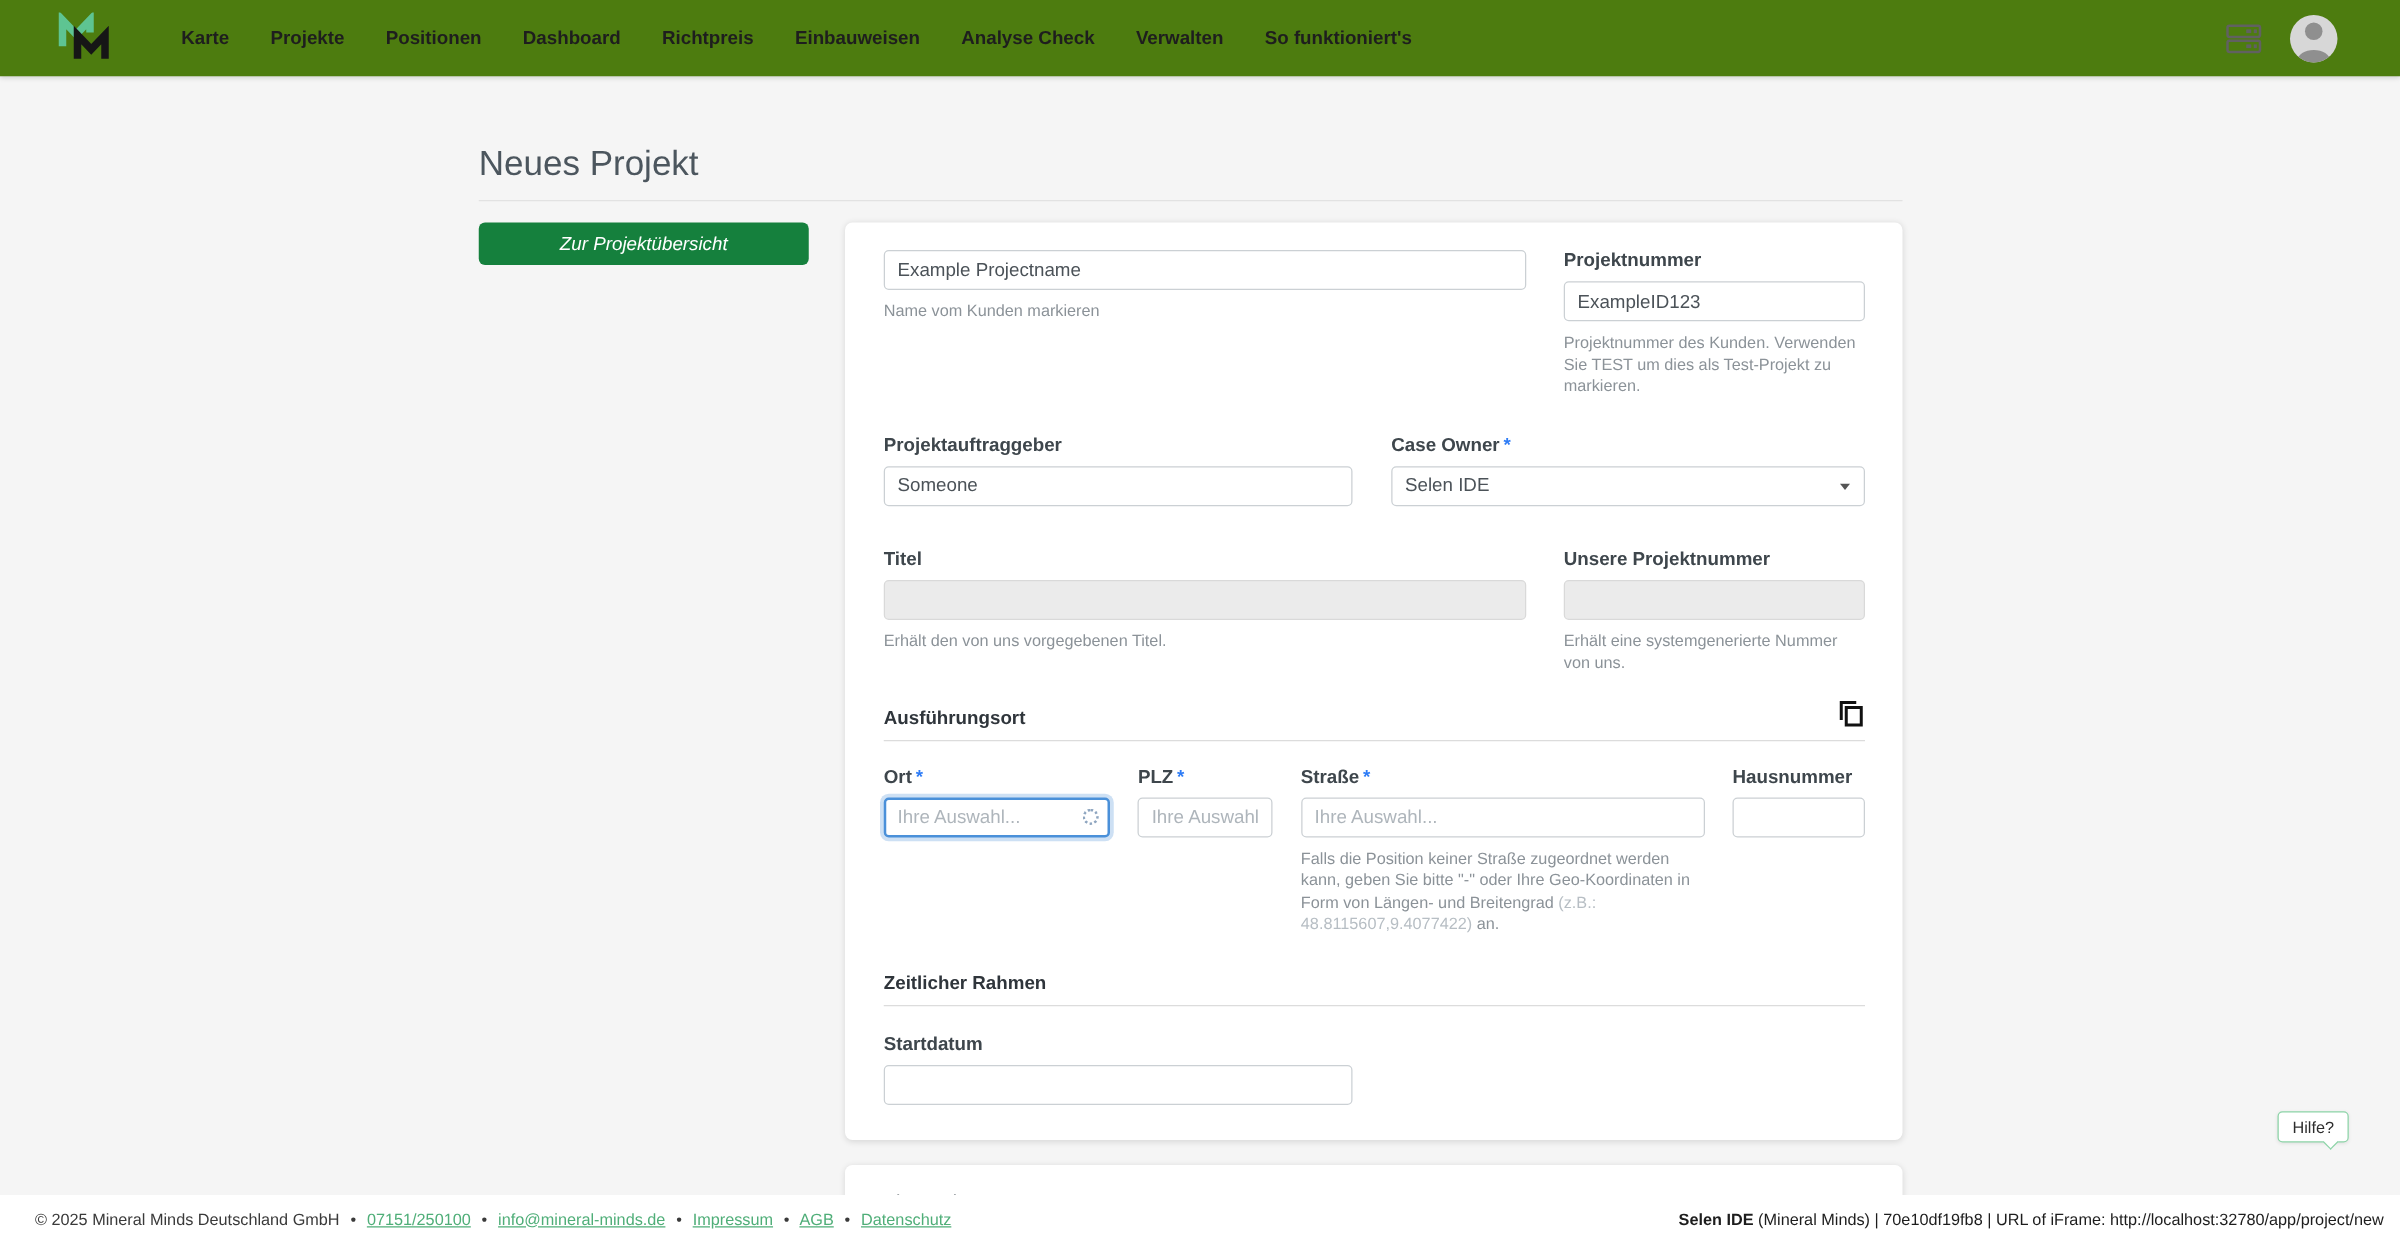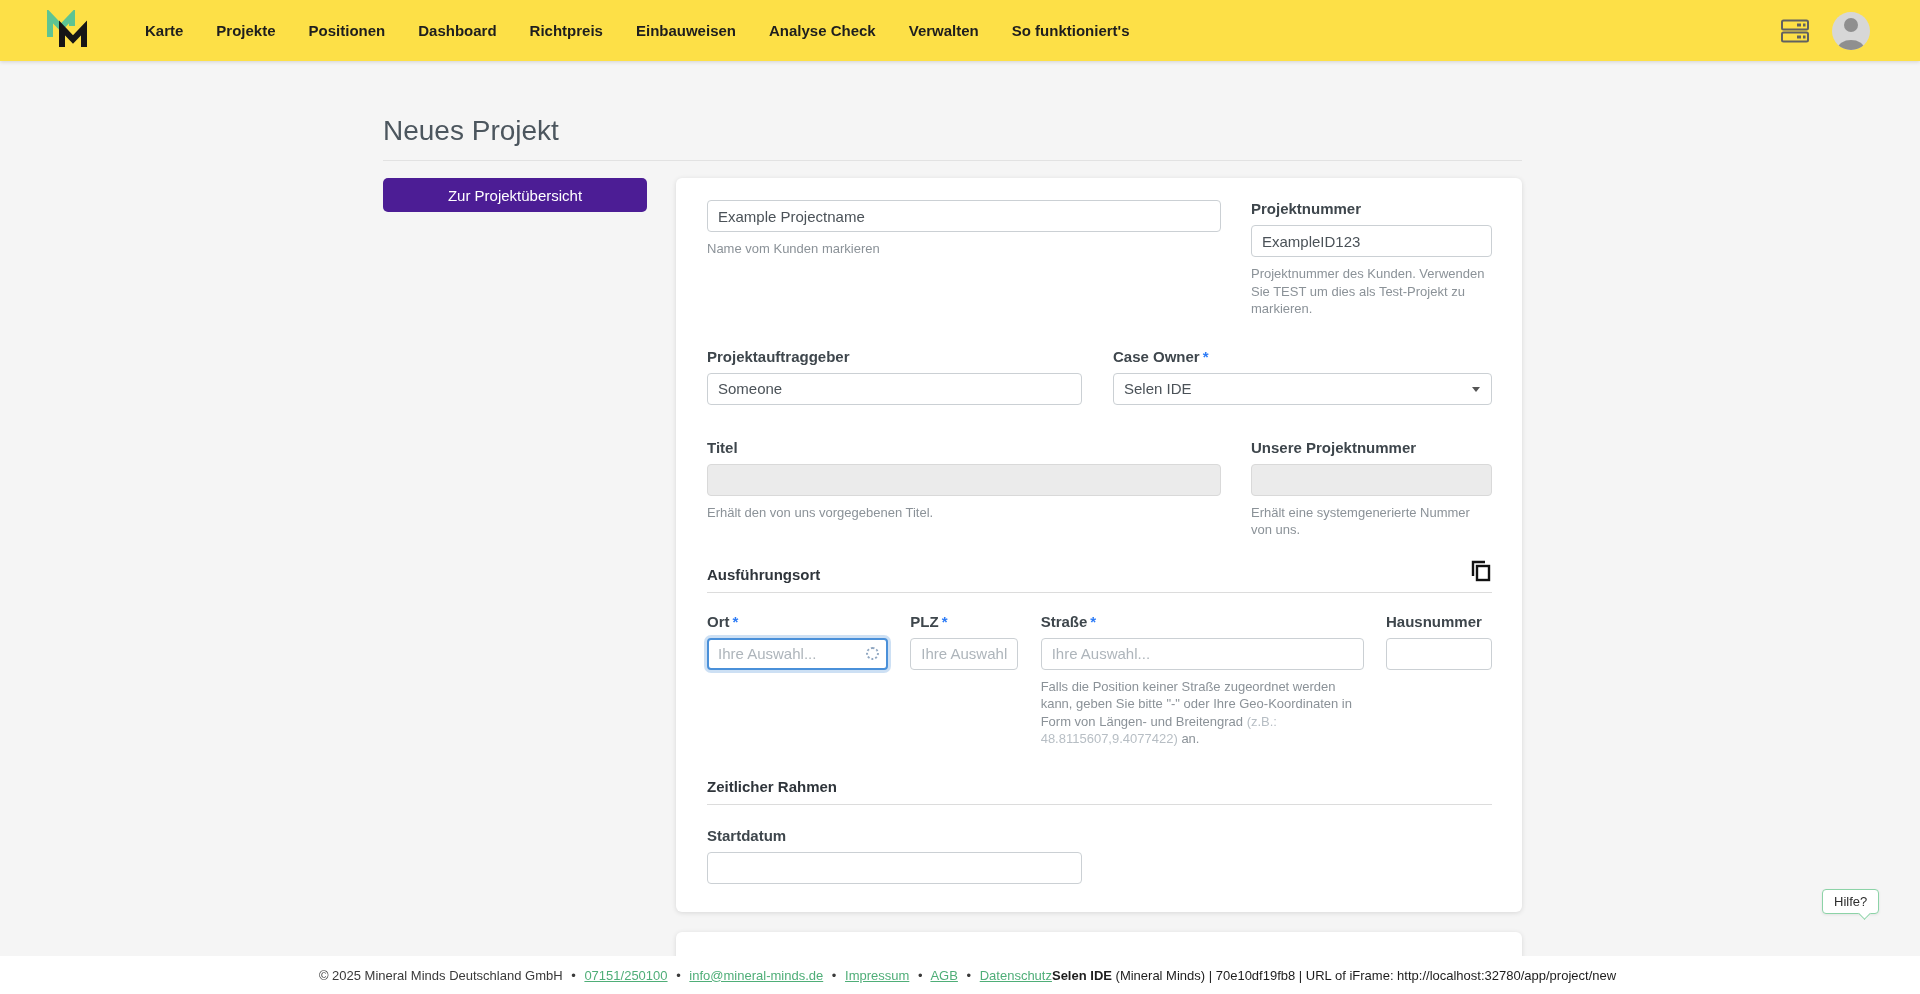--- a/index.html
+++ b/index.html
@@ -4,41 +4,41 @@
 <style>
   * { box-sizing: border-box; }
   html,body { margin:0; padding:0; }
   body {
     width:1920px; height:994px; overflow:hidden; position:relative;
     background:#f5f5f5; font-family:"Liberation Sans", sans-serif;
   }
 
   
   .topnav {
-    height:61px; background:#fde047; display:flex; align-items:center;
+    height:61px; background:#4d7c0f; display:flex; align-items:center;
     padding:0 50px 0 46px; box-shadow:0 1px 4px rgba(0,0,0,.14);
     position:relative; z-index:5;
   }
   .logo { display:flex; align-items:center; }
   .nav-items { display:flex; gap:33px; margin-left:57px; }
   .nav-item { font-size:15px; font-weight:700; color:#1e1e1e; cursor:pointer; white-space:nowrap; }
   .nav-right { margin-left:auto; display:flex; align-items:center; gap:22px; }
   .avatar { width:38px; height:38px; border-radius:50%; background:#d7d7d7; position:relative; overflow:hidden; }
   .avatar .head { position:absolute; top:6px; left:12px; width:14px; height:14px; border-radius:50%; background:#8f8f8f; }
   .avatar .torso { position:absolute; bottom:-7px; left:6px; width:26px; height:17px; border-radius:50%; background:#8f8f8f; }
 
   
   .content { padding:54px 0 0 383px; }
   .page-title { font-size:28px; font-weight:400; color:#4c565e; margin:0; }
   .title-rule { width:1139px; border-bottom:1px solid #e2e2e2; margin-top:13px; }
   .layout { display:flex; margin-top:17px; width:1139px; align-items:flex-start; }
   .left-col { width:264px; margin-right:29px; flex:none; }
   .back-btn {
-    display:block; width:264px; height:34px; background:#4c1d95; color:#fff;
-    font-size:15px; border:none; border-radius:5px; cursor:pointer; font-family:inherit;
+    display:block; width:264px; height:34px; background:#15803d; color:#fff;
+    font-size:15px; border:none; border-radius:5px; cursor:pointer; font-family:inherit;font-style:italic;
   }
   .card {
     width:846px; background:#fff; border-radius:6px;
     box-shadow:0 1px 5px rgba(0,0,0,.12); padding:22px 30px 28px 31px;
   }
   .card2 { margin-top:20px; height:130px; }
 
   
   .field-label { font-size:15px; font-weight:700; color:#3e464c; display:block; margin-bottom:7px; line-height:18px; }
   .req { color:#2e7cf6; margin-left:3px; font-weight:700; }
@@ -96,21 +96,21 @@
   }
   .help-bubble::after {
     content:""; position:absolute; bottom:-5px; right:9px; width:8px; height:8px;
     background:#fff; border-right:1px solid #8cd3a7; border-bottom:1px solid #8cd3a7;
     transform:rotate(45deg);
   }
 
   
   .footer {
     position:fixed; left:0; right:0; bottom:0; height:38px; background:#fff;
-    display:flex; align-items:center; justify-content:center;
+    display:flex; align-items:center; justify-content:space-between;
     padding:0 13px 0 28px; font-size:13px; z-index:10;
   }
   .footer-left { color:#3a3a3a; }
   .flink { color:#4fae78; text-decoration:underline; cursor:pointer; }
   .sep { color:#3a3a3a; margin:0 5px; }
   .footer-right { color:#1d1d1d; }
   .footer-right b { font-weight:700; }
 </style>
 </head>
 <body>

